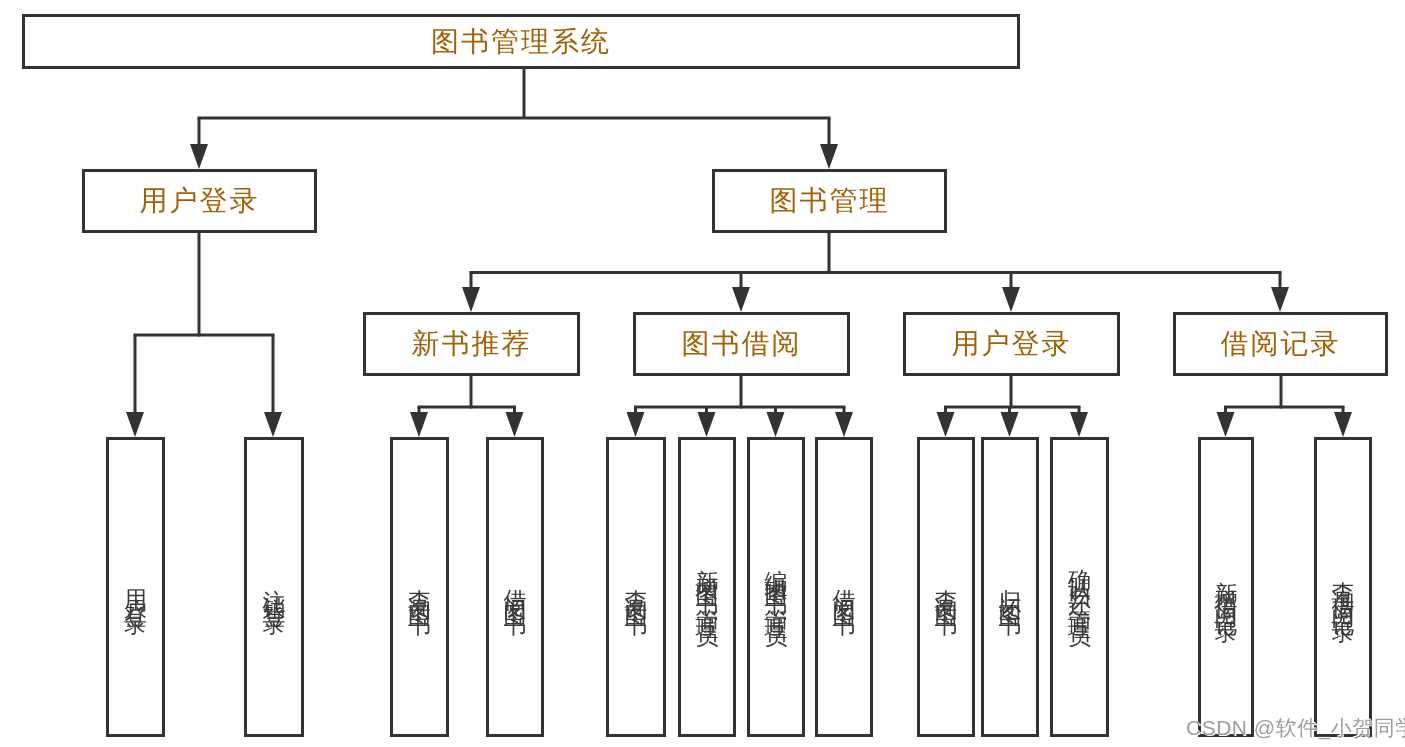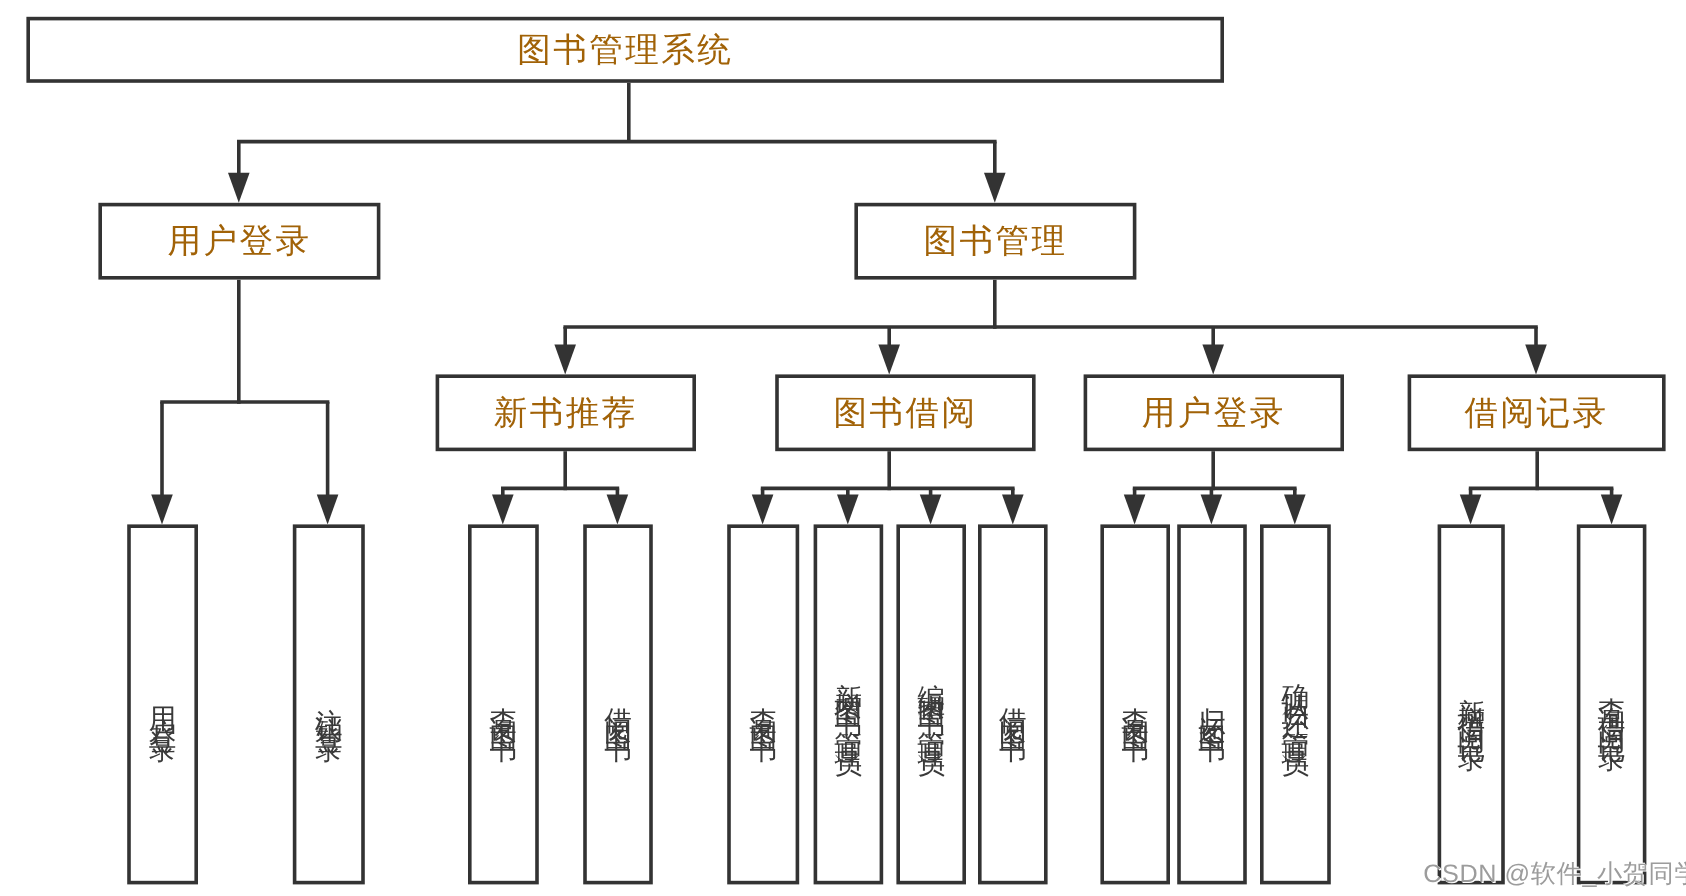--- a/index.html
+++ b/index.html
@@ -95,21 +95,21 @@
     <polygon points="1343,437 1334,412 1352,412"></polygon>
   </g>
 </svg>
 
 <div class="hnode" style="left:22px;top:14px;width:998px;height:55px;">图书管理系统</div>
 
 <div class="hnode" style="left:82px;top:169px;width:235px;height:64px;">用户登录</div>
 <div class="hnode" style="left:712px;top:169px;width:235px;height:64px;">图书管理</div>
 
 <div class="hnode" style="left:363px;top:312px;width:217px;height:64px;">新书推荐</div>
-<div class="hnode" style="left:646px;top:312px;width:217px;height:64px;">图书借阅</div>
+<div class="hnode" style="left:633px;top:312px;width:217px;height:64px;">图书借阅</div>
 <div class="hnode" style="left:903px;top:312px;width:217px;height:64px;">用户登录</div>
 <div class="hnode" style="left:1173px;top:312px;width:215px;height:64px;">借阅记录</div>
 
 <div class="vnode" style="left:106px;top:437px;width:59px;height:300px;">
   <span class="vtext">用户登录</span>
 </div>
 <div class="vnode" style="left:244px;top:437px;width:60px;height:300px;">
   <span class="vtext">注销登录</span>
 </div>
 

